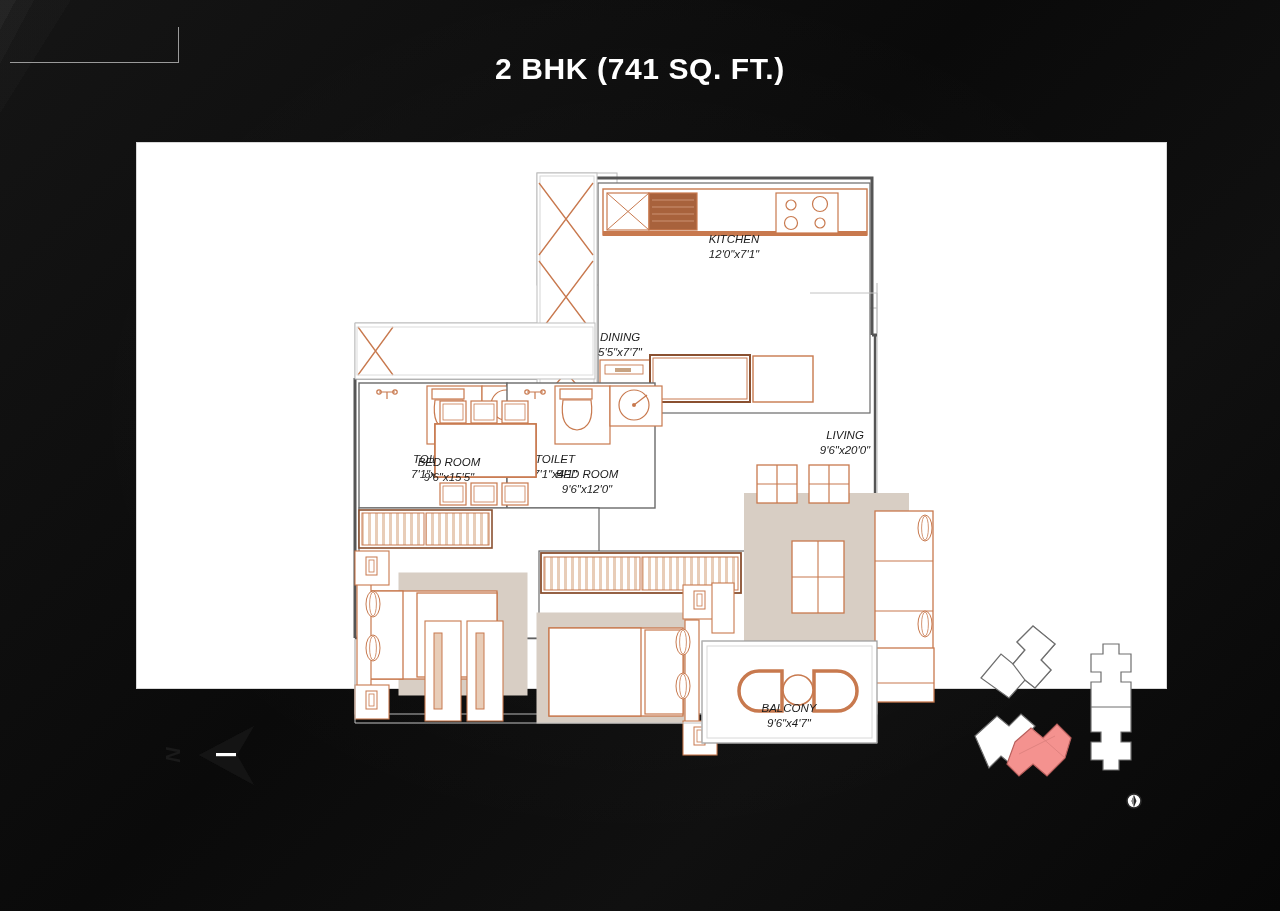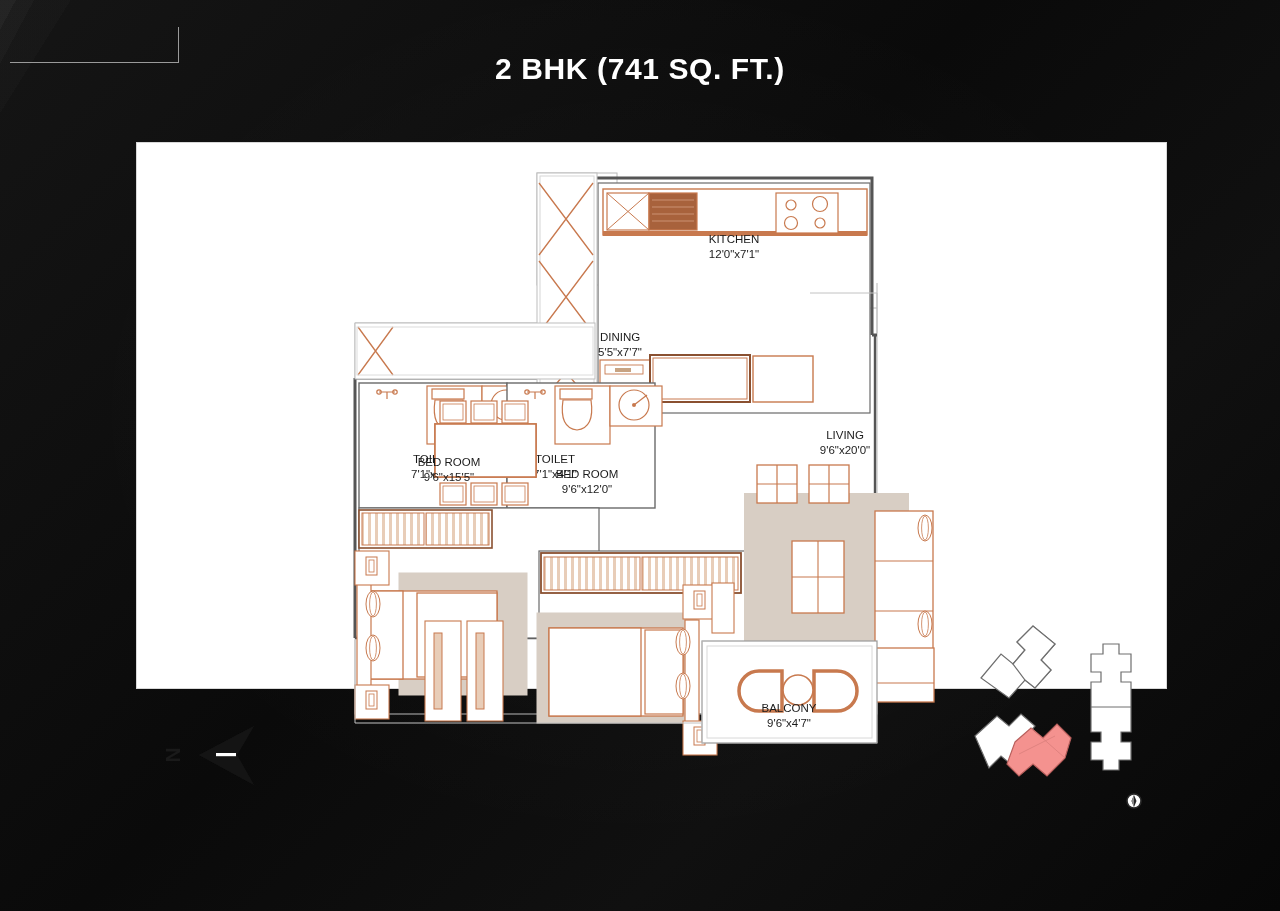--- a/index.html
+++ b/index.html
@@ -33,20 +33,21 @@
   #page-title{
     position:absolute;left:0;top:52px;width:1280px;
     text-align:center;color:#ffffff;
     font-size:30px;font-weight:bold;letter-spacing:0.6px;
   }
   
   #sheet{
     position:absolute;left:137px;top:143px;width:1029px;height:545px;
     background:#ffffff;
     box-shadow:0 0 0 1px #d8d8d8;
+    font-style:italic;
   }
   
   #plan-svg{position:absolute;left:0;top:0;}
   
   #north-arrow{position:absolute;left:22px;top:578px;width:120px;height:70px;}
   #north-letter{
     position:absolute;left:28px;top:600px;
     color:#1a1a1a;font-size:21px;font-weight:bold;
     transform:rotate(-90deg);transform-origin:center center;
   }

